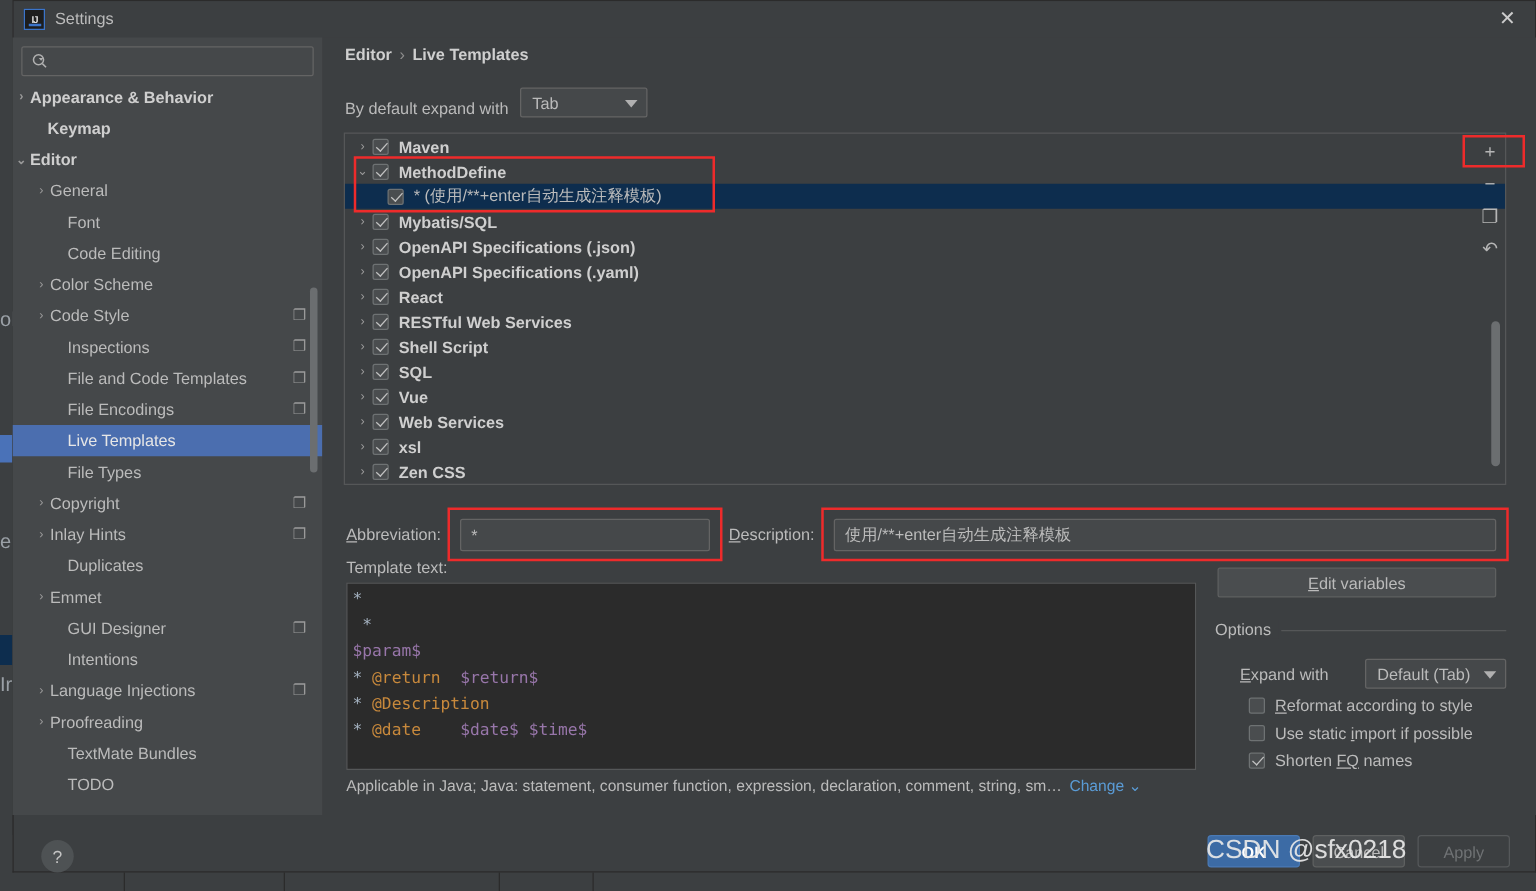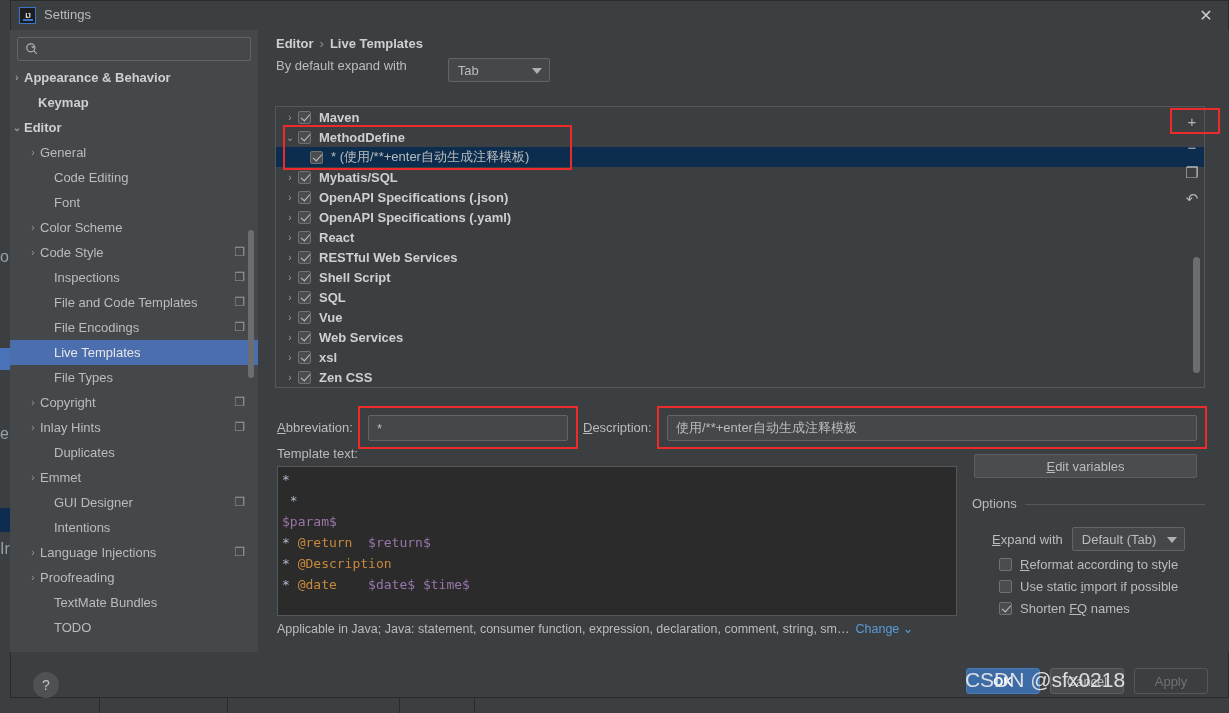--- a/index.html
+++ b/index.html
@@ -68,21 +68,21 @@
   }
   .node.selected { background: #4b6eaf; }
   .node.selected .label { color: #e6e6e6; }
   .sb-track { position:absolute; right:2px; top:0px; width:6px; height:586px; }
   .sb-thumb { position:absolute; right:2px; top:0px; width:6px; background:#6b6e70; border-radius:3px; }
 
   
   .main { position: absolute; left: 258px; top: 30px; right: 0; height: 622px; background: #3c3f41; }
   .breadcrumb { position: absolute; left: 18px; top: 6px; font-size: 13px; font-weight: bold; color: #cfcfcf; }
   .breadcrumb .sep { color: #8d8d8d; font-weight: normal; margin: 0 6px; }
-  .expandrow { position: absolute; left: 18px; top: 28px; display: flex; align-items: flex-start; gap: 32px; }
+  .expandrow { position: absolute; left: 18px; top: 40px; display: flex; align-items: flex-end; }
   .expandrow .lab { color: #bbbbbb; font-size: 13px; margin-right: 9px; }
   .combo {
     position: relative; height: 24px; background: #45484a; border: 1px solid #646464;
     border-radius: 2px; color: #bbbbbb; font-size: 13px;
     display: flex; align-items: center; padding: 0 26px 0 9px; cursor: pointer;
   }
   .combo .caret {
     position: absolute; right: 7px; top: 9px;
     width: 0; height: 0; border-left: 5px solid transparent; border-right: 5px solid transparent;
     border-top: 6px solid #b0b0b0;
@@ -237,25 +237,25 @@
         <div class="node bold">
           <span class="arrow" style="margin-left: 0px;">⌄</span>
           <span class="label">Editor</span>
         </div>
         <div class="node">
           <span class="arrow" style="margin-left: 16px;">›</span>
           <span class="label">General</span>
         </div>
         <div class="node">
           <span class="arrow" style="margin-left: 30px;"></span>
+          <span class="label">Font</span>
+        </div>
+        <div class="node">
+          <span class="arrow" style="margin-left: 30px;"></span>
           <span class="label">Code Editing</span>
-        </div>
-        <div class="node">
-          <span class="arrow" style="margin-left: 30px;"></span>
-          <span class="label">Font</span>
         </div>
         <div class="node">
           <span class="arrow" style="margin-left: 16px;">›</span>
           <span class="label">Color Scheme</span>
         </div>
         <div class="node">
           <span class="arrow" style="margin-left: 16px;">›</span>
           <span class="label">Code Style</span>
           <span class="copyglyph">❐</span>
         </div>
@@ -465,21 +465,21 @@
       <div class="code-line">* <span class="kw-tag">@date</span>    <span class="kw-var">$date$</span> <span class="kw-var">$time$</span></div>
     </div>
 
   <div class="editvars">
     <span class="u">E</span>
       <span>dit variables</span>
   </div>
   <div class="opt-title">Options</div>
   <div class="opt-rule"></div>
 
-  <div class="opt-row" style="left:992px;top:527px;">
+  <div class="opt-row" style="left:992px;top:527px;gap:20px;">
     <span style="margin-right:9px;"><span class="u">E</span>xpand with</span>
     <div class="combo" style="width:113px;">
       <span>Default (Tab)</span>
       <span class="caret"></span>
     </div>
   </div>
 
   <div class="opt-row" style="left:999px;top:557px;">
     <span class="cb"></span>
     <span><span class="u">R</span>eformat according to style</span>

